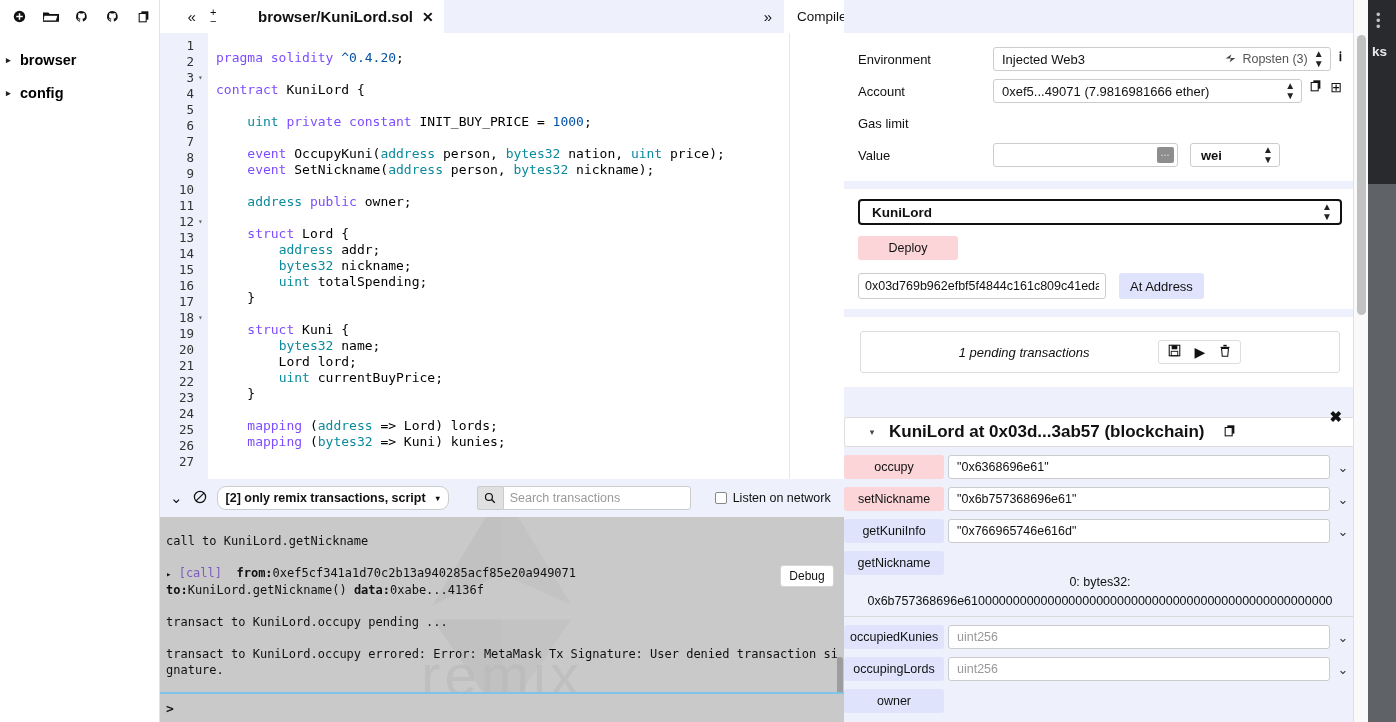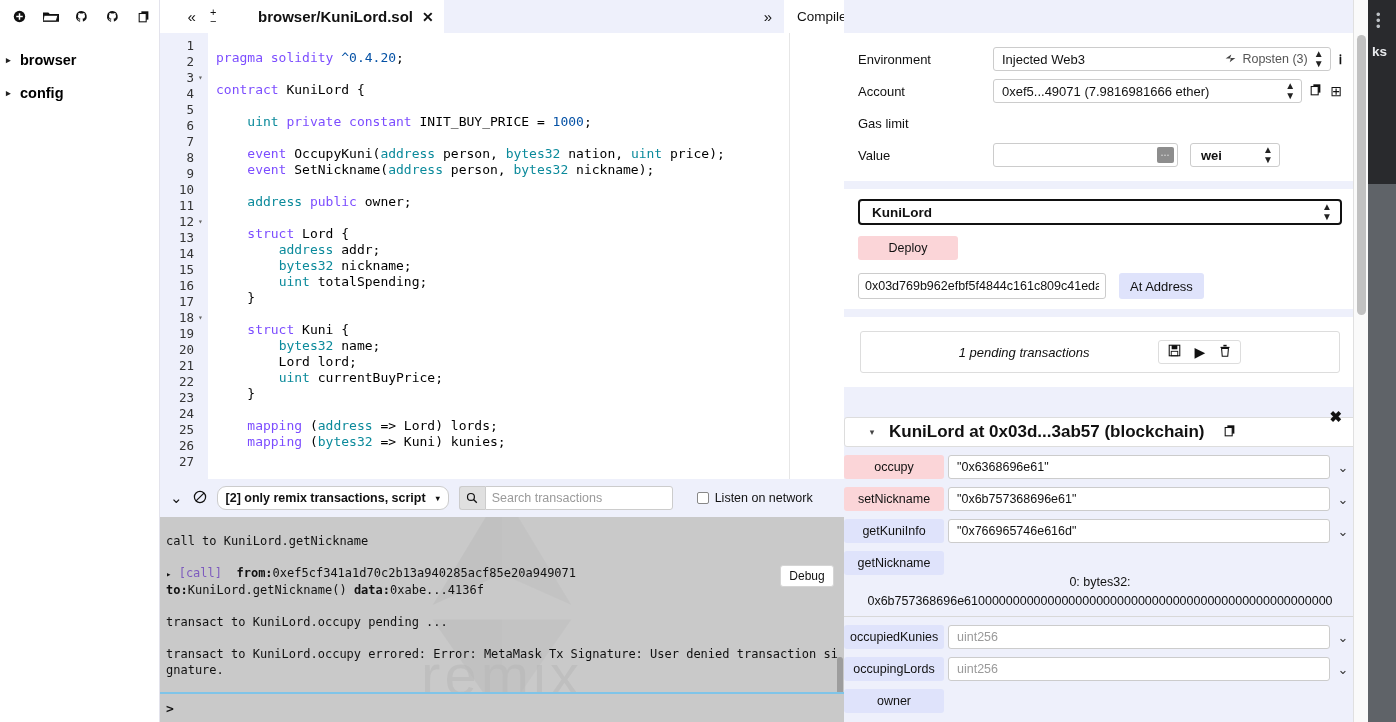--- a/index.html
+++ b/index.html
@@ -103,21 +103,21 @@
     background: #eef0fb; display:flex; align-items:center; gap: 10px;
     padding: 0 10px;
   }
   #termbar .ti { font-size: 15px; color:#111; cursor:pointer; }
   #logselect {
     height: 24px; min-width: 230px; background:#fff; border:1px solid #ccc;
     border-radius: 9px; display:flex; align-items:center; justify-content:space-between;
     padding: 0 8px; font-size: 12.5px; font-weight:bold; color:#111; cursor:pointer;
   }
   #logselect .caret { font-size: 8px; margin-left: 10px; }
-  #searchwrap { display:flex; align-items:center; margin-left: 0; }
+  #searchwrap { display:flex; align-items:center; margin-left: 18px; }
   #searchbtn {
     width: 26px; height: 24px; background:#e0e0e0; border:1px solid #ccc;
     border-right:none; border-radius: 3px 0 0 3px;
     display:flex; align-items:center; justify-content:center; font-size:12px; cursor:pointer;
   }
   #searchinput {
     width: 188px; height: 24px; border:1px solid #ccc; border-radius: 0 3px 3px 0;
     font-size: 12.5px; padding: 0 6px; outline:none; color:#333;
     font-family: "Liberation Sans", sans-serif; background:#fff;
   }
@@ -168,21 +168,21 @@
   
   #rightpanel {
     position:absolute; left: 844px; top: 0; width: 524px; height: 722px;
     background:#eef0fb; overflow:hidden;
   }
   #rightinner { position:absolute; left:0; top:33px; width: 512px; }
   .card { background:#fff; margin: 0 0 8px 0; padding: 10px 14px; }
 
   .frow { display:flex; align-items:center; height: 32px; }
   .flabel { width: 135px; font-size: 13px; color:#111; }
-  .fctl { flex: 1; display:flex; align-items:center;border-radius:6px; }
+  .fctl { flex: 1; display:flex; align-items:flex-start;border-radius:6px; }
   .sel {
     flex:1; height: 24px; border:1px solid #ccc; border-radius: 3px; background:#fff;
     display:flex; align-items:center; padding: 0 6px 0 8px; font-size: 13px; cursor:pointer;
   }
   .sel .grow { flex:1; }
   .sel .net { color: #555; font-size: 12.5px; }
   .sel .plug { margin-right: 5px; font-size: 11px; color:#444; }
   .spin { font-size: 10px; color:#222; margin-left: 6px; line-height:10px; }
   .txt {
     flex:1; height: 24px; border:1px solid #ccc; border-radius: 3px; background:#fff;

